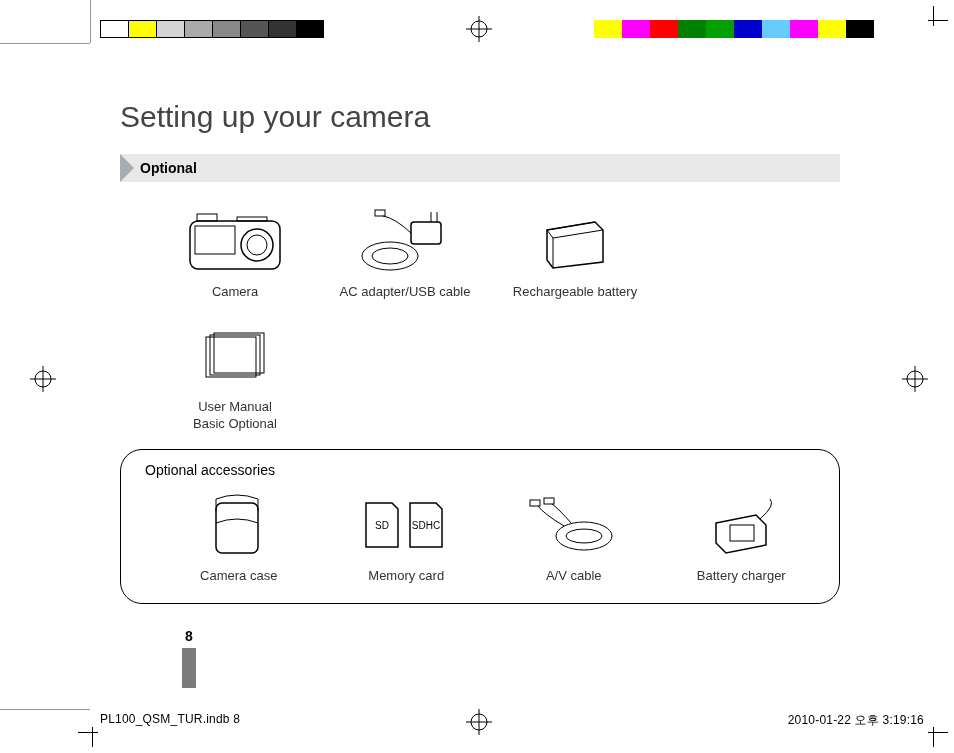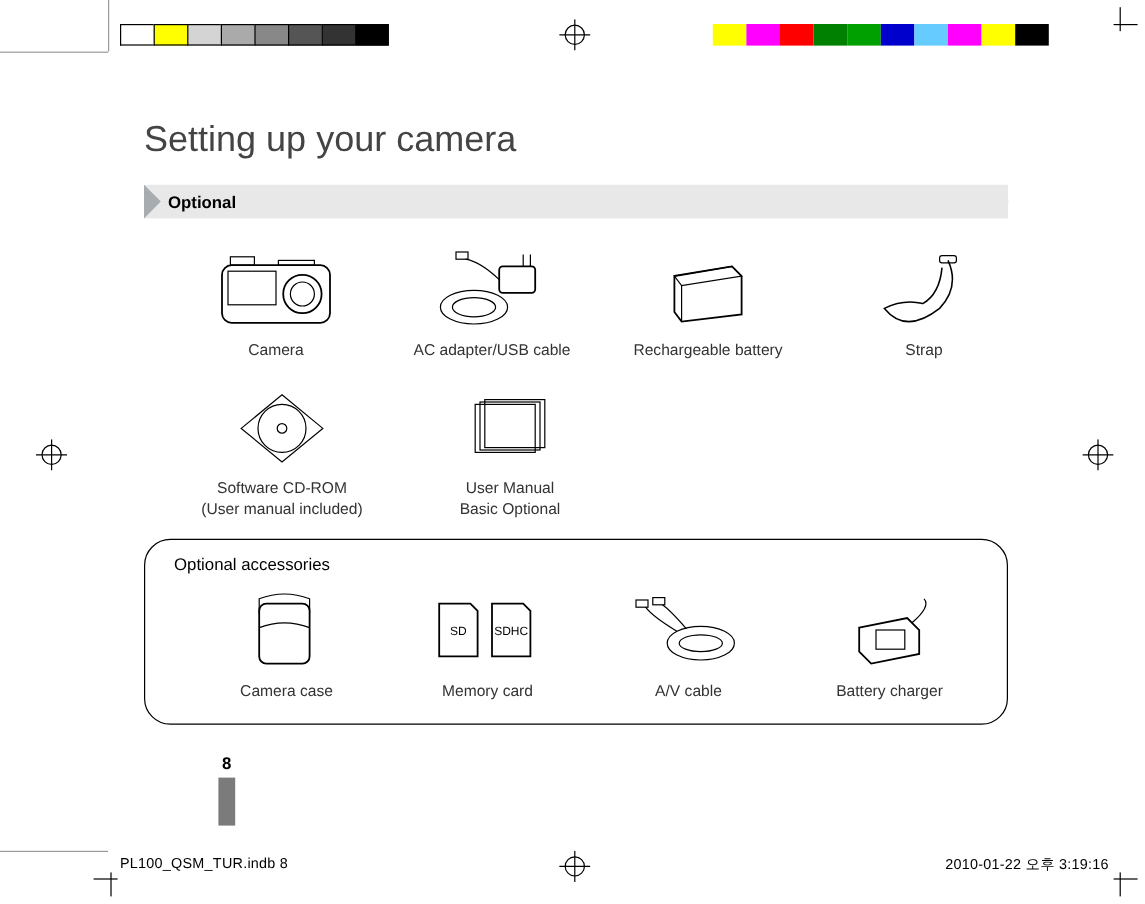--- a/index.html
+++ b/index.html
@@ -77,21 +77,21 @@
     right: 4px; top: 50%;
     transform: translateY(-50%);
     width: 0; height: 0;
     border-top: 6px solid transparent;
     border-bottom: 6px solid transparent;
     border-left: 8px solid #9fa3a6;
   }
 
   .grid {
     display: flex;
-    gap: 40px;
+    gap: 20px;
     justify-content: flex-start;
     margin-bottom: 16px;
     padding-left: 40px;
   }
   .item {
     width: 150px;
     text-align: center;
   }
   .item .icon-box {
     height: 80px;
@@ -269,45 +269,23 @@
     <div class="item">
       <div class="icon-box">
         <svg width="80" height="60">
             <path d="M12 18 L60 10 L68 18 L68 50 L18 56 L12 48 Z" fill="none" stroke="#000" stroke-width="1.5"></path>
             <path d="M12 18 L60 10 L68 18 L18 26 Z" fill="none" stroke="#000"></path>
             <line x1="18" y1="26" x2="18" y2="56" stroke="#000"></line>
           </svg>
       </div>
       <div class="label">Rechargeable battery</div>
     </div>
-    <div class="item">
-      <div class="icon-box">
-        <svg width="90" height="66">
-            <path d="M65 8 Q 75 30 58 48 Q 30 70 12 48 Q 28 40 44 44 Q 58 36 60 14" fill="none" stroke="#000" stroke-width="1.3"></path>
-            <rect x="58" y="4" width="14" height="6" rx="2" fill="none" stroke="#000"></rect>
-          </svg>
-      </div>
-      <div class="label">Strap</div>
-    </div>
   </div>
 
   <div class="grid">
-    <div class="item">
-      <div class="icon-box">
-        <svg width="80" height="64">
-            <path d="M40 4 L74 32 L40 60 L6 32 Z" fill="none" stroke="#000"></path>
-            <circle cx="40" cy="32" r="20" fill="none" stroke="#000"></circle>
-            <circle cx="40" cy="32" r="4" fill="none" stroke="#000"></circle>
-          </svg>
-      </div>
-      <div class="label">
-        <span>Software CD-ROM</span><br>
-        <span>(User manual included)</span>
-      </div>
-    </div>
     <div class="item">
       <div class="icon-box">
         <svg width="70" height="56">
             <rect x="6" y="8" width="50" height="40" fill="none" stroke="#000"></rect>
             <rect x="10" y="6" width="50" height="40" fill="none" stroke="#000"></rect>
             <rect x="14" y="4" width="50" height="40" fill="none" stroke="#000"></rect>
           </svg>
       </div>
       <div class="label">
         <span>User Manual</span><br>

